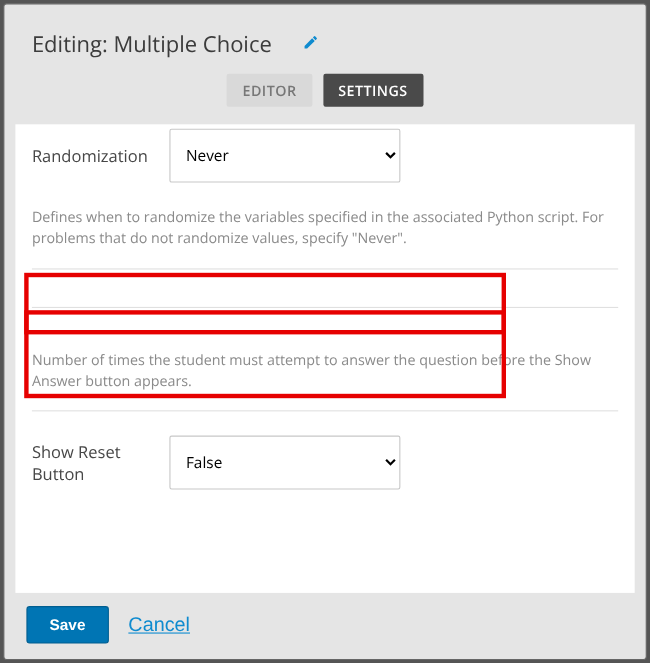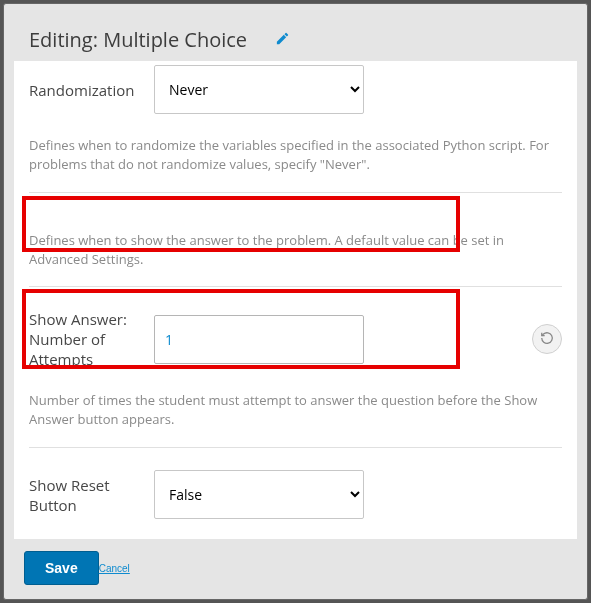--- a/index.html
+++ b/index.html
@@ -151,91 +151,81 @@
     .highlight-box {
       position: absolute;
       border: 4px solid #e60000;
       pointer-events: none;
       z-index: 10;
     }
     .footer {
       padding: 12px 20px 14px 20px;
       display: flex;
       align-items: center;
+      gap: 18px;
     }
     .btn-save {
       background: #0075b4;
       color: #fff;
       border: 1px solid #005e90;
       padding: 8px 20px;
       font-size: 14px;
       font-weight: 600;
       border-radius: 3px;
       cursor: pointer;
     }
     .btn-cancel {
       color: #0f8bcf;
-      font-size: 10px;
+      font-size: 18px;
       cursor: pointer;
       background: none;
       border: none;
       text-decoration: underline;
     }
   </style>
 </head>
 <body>
 
 <div class="modal">
   <div class="modal-header">
     <div class="title-row">
       <span class="title">Editing: Multiple Choice</span>
       <span class="pencil-icon">
         <svg width="15" height="15" viewBox="0 0 24 24" fill="currentColor">
             <path d="M3 17.25V21h3.75L17.81 9.94l-3.75-3.75L3 17.25zM20.71 7.04a1 1 0 0 0 0-1.41l-2.34-2.34a1 1 0 0 0-1.41 0l-1.83 1.83 3.75 3.75 1.83-1.83z"></path>
           </svg>
       </span>
     </div>
+    <div class="tabs">
+      <div class="tab tab-inactive">EDITOR</div>
+      <div class="tab tab-active">SETTINGS</div>
+    </div>
   </div>
 
   <div class="content-wrapper">
     <div class="scroll-area">
 
       <div class="setting-group first">
         <div class="setting-row">
           <div class="setting-label">Randomization</div>
           <div class="setting-control">
             <select>
               <option>Never</option>
             </select>
           </div>
         </div>
         <div class="help-text">Defines when to randomize the variables specified in the associated Python script. For problems that do not randomize values, specify "Never".</div>
       </div>
 
       <div class="setting-group" style="position:relative;">
         <div class="highlight-box" style="top:3px;left:-7px;width:438px;height:56px;"></div>
-        <div class="help-text">Defines when to show the answer to the problem. A default value can be set in Advanced Settings.</div>
       </div>
 
       <div class="setting-group" style="position:relative;">
         <div class="highlight-box" style="top:2px;left:-7px;width:438px;height:80px;"></div>
-        <div class="setting-row" style="padding-top:6px;">
-          <div class="setting-label">Show Answer: Number of Attempts</div>
-          <div class="setting-control">
-            <input type="text" class="changed" value="1" style="">
-          </div>
-          <button class="reset-btn">
-            <span>
-              <svg width="14" height="14" viewBox="0 0 24 24" fill="none" stroke="currentColor" stroke-width="2.2">
-                  <path d="M3 12a9 9 0 1 0 3-6.7L3 8"></path>
-                  <polyline points="3 3 3 8 8 8"></polyline>
-                </svg>
-            </span>
-          </button>
-        </div>
         <div class="help-text">Number of times the student must attempt to answer the question before the Show Answer button appears.</div>
       </div>
 
       <div class="setting-group" style="border-bottom:none;">
         <div class="setting-row" style="padding-top:6px;">
           <div class="setting-label">Show Reset Button</div>
           <div class="setting-control">
             <select>
               <option>False</option>
             </select>

